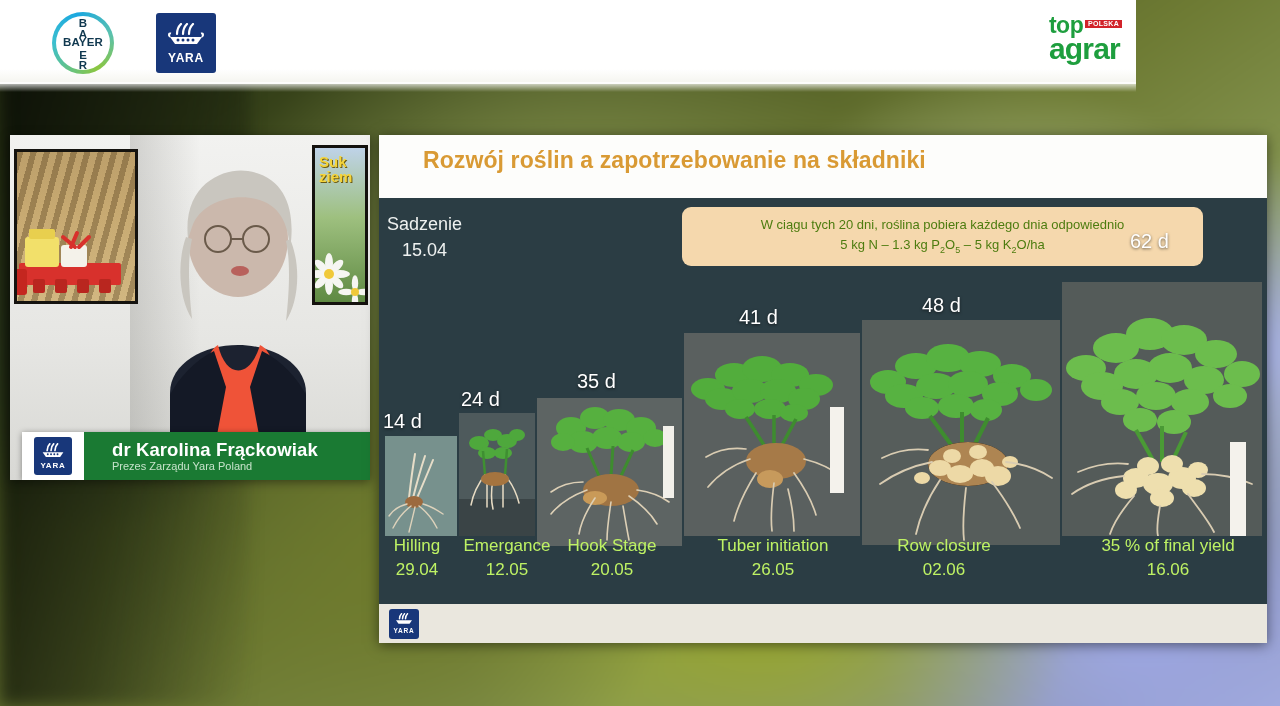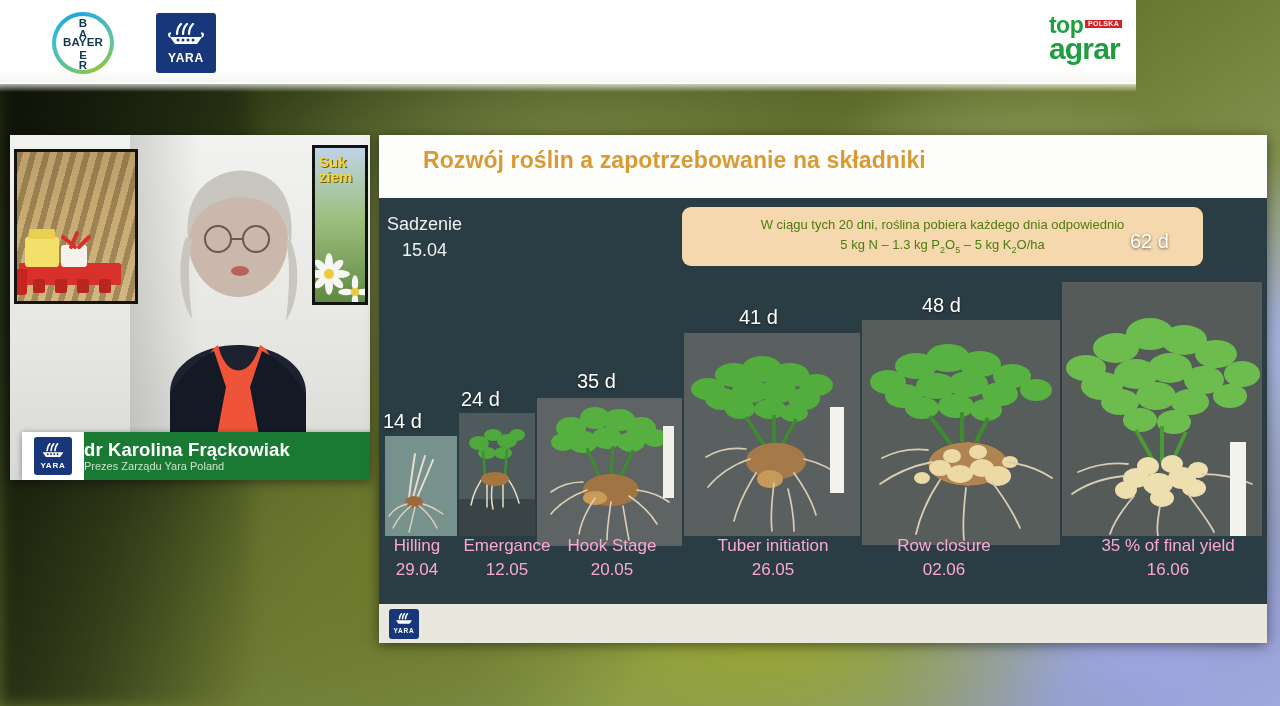--- a/index.html
+++ b/index.html
@@ -142,21 +142,21 @@
     position: absolute; left: 12px; bottom: 0; width: 355px; height: 48px;
     background: #1a7a33; display: flex; align-items: center;
     box-shadow: 0 1px 6px rgba(0,0,0,.4);
   }
   .name-banner .yara-mark {
     width: 62px; height: 48px; background: #fff;
     display: flex; align-items: center; justify-content: center;
   }
   .name-banner .yara-mark .yara.small { width: 38px; height: 38px; }
   .name-banner .yara-mark .yara.small .word { font-size: 8px; margin-top: 1px; }
-  .name-text { padding-left: 0; color: #fff; }
+  .name-text { padding-left: 28px; color: #fff; }
   .name-text .nm { font-size: 18.5px; font-weight: bold; line-height: 1.08; letter-spacing: .1px; }
   .name-text .role { font-size: 11px; line-height: 1.1; color: #d5ecd7; opacity: .92; }
 
   
   .slide {
     position: absolute; left: 379px; top: 135px; width: 888px; height: 508px;
     background: #eae7de;
     box-shadow: 0 2px 12px rgba(0,0,0,.5);
     overflow: hidden;
   }
@@ -207,21 +207,21 @@
     overflow: hidden;
   }
   .stage .daylabel {
     position: absolute; color: #fff; font-size: 20px; font-weight: normal;
     font-family: "Liberation Sans", sans-serif; white-space: nowrap;
     text-shadow: 0 1px 3px rgba(0,0,0,.6);
   }
 
   .captions { position: absolute; left: 0; bottom: 0; width: 100%; height: 72px; }
   .caption {
-    position: absolute; text-align: center; color: #f9a8d4;
+    position: absolute; text-align: center; color: #bef264;
     font-size: 17px; line-height: 1.4; font-family: "Liberation Sans", sans-serif;
     white-space: nowrap;
   }
   .caption .d { display: block; }
 </style>
 </head>
 <body>
 
 <div class="bg"></div>
 <div class="bg-dark-left"></div>

